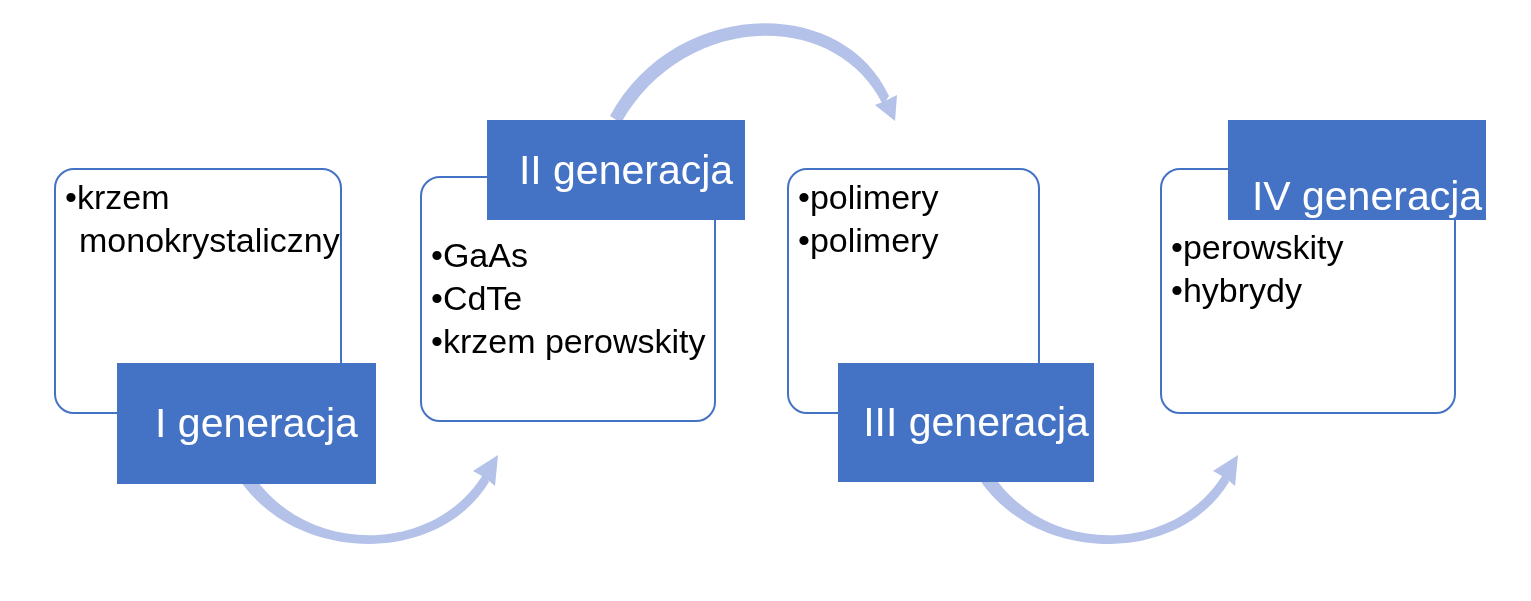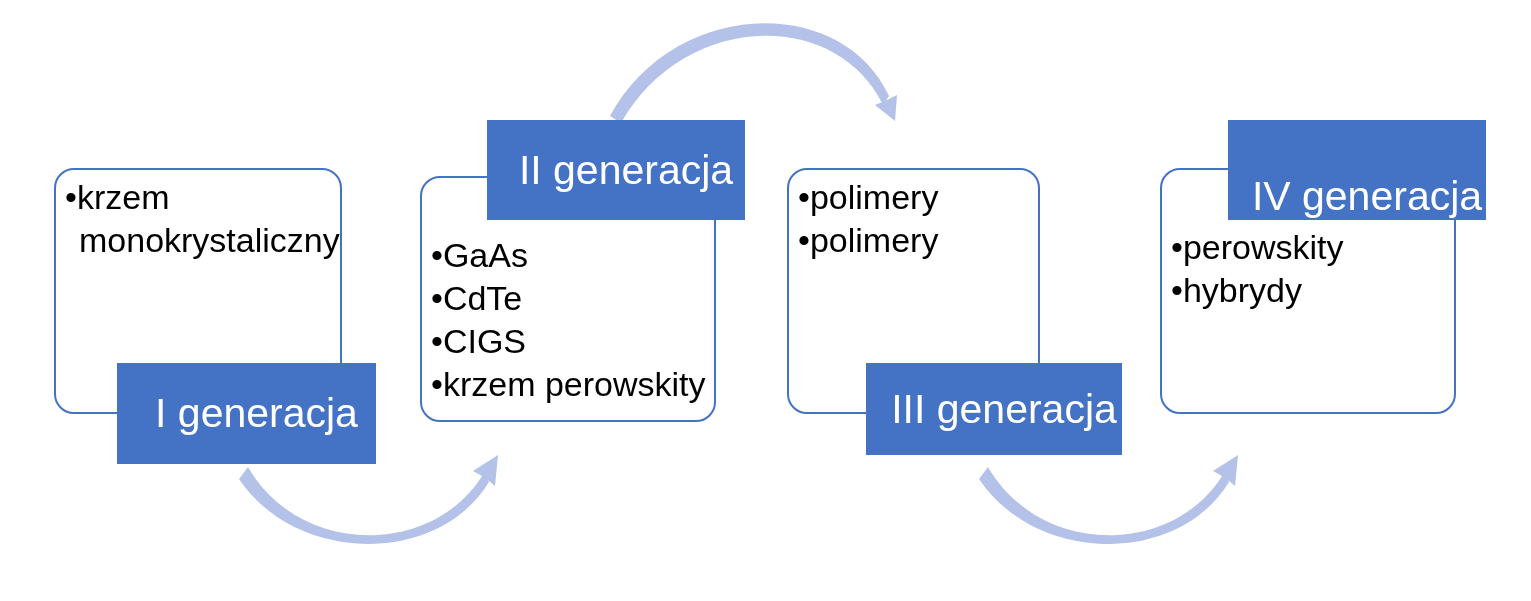--- a/index.html
+++ b/index.html
@@ -44,23 +44,23 @@
     position:absolute;
     background:var(--stage-fill);
     color:var(--stage-text);
     border-radius:0;
     display:flex;align-items:center;justify-content:center;
     font-size:41px;
     z-index:3;
     padding-left:20px;
     box-sizing:border-box;
   }
-  .gen-1{left:117px;top:363px;width:259px;height:101px;}
+  .gen-1{left:117px;top:363px;width:259px;height:121px;}
   .gen-2{left:487px;top:120px;width:258px;height:100px;}
-  .gen-3{left:866px;top:363px;width:256px;height:92px;}
+  .gen-3{left:838px;top:363px;width:256px;height:119px;}
   .gen-4{left:1228px;top:120px;width:258px;height:100px;align-items:flex-end;}
   .arrow{position:absolute;z-index:1;overflow:visible;}
   .arrow path{fill:var(--arrow);}
   .arrow-1{left:236px;top:453px;}
   .arrow-2{left:604px;top:24px;}
   .arrow-3{left:976px;top:453px;}
 </style>
 </head>
 <body>
 
@@ -70,21 +70,20 @@
   </ul>
 </div>
 <div class="gen gen-1">
   <span>I generacja</span>
 </div>
 
 <div class="panel panel-2 panel--title-top">
   <ul class="items">
     <li class="item">GaAs</li>
     <li class="item">CdTe</li>
-    <li class="item">CIGS</li>
     <li class="item">krzem perowskity</li>
   </ul>
 </div>
 <div class="gen gen-2">
   <span>II generacja</span>
 </div>
 
 <div class="panel panel-3 panel--title-bottom">
   <ul class="items">
     <li class="item">polimery</li>

